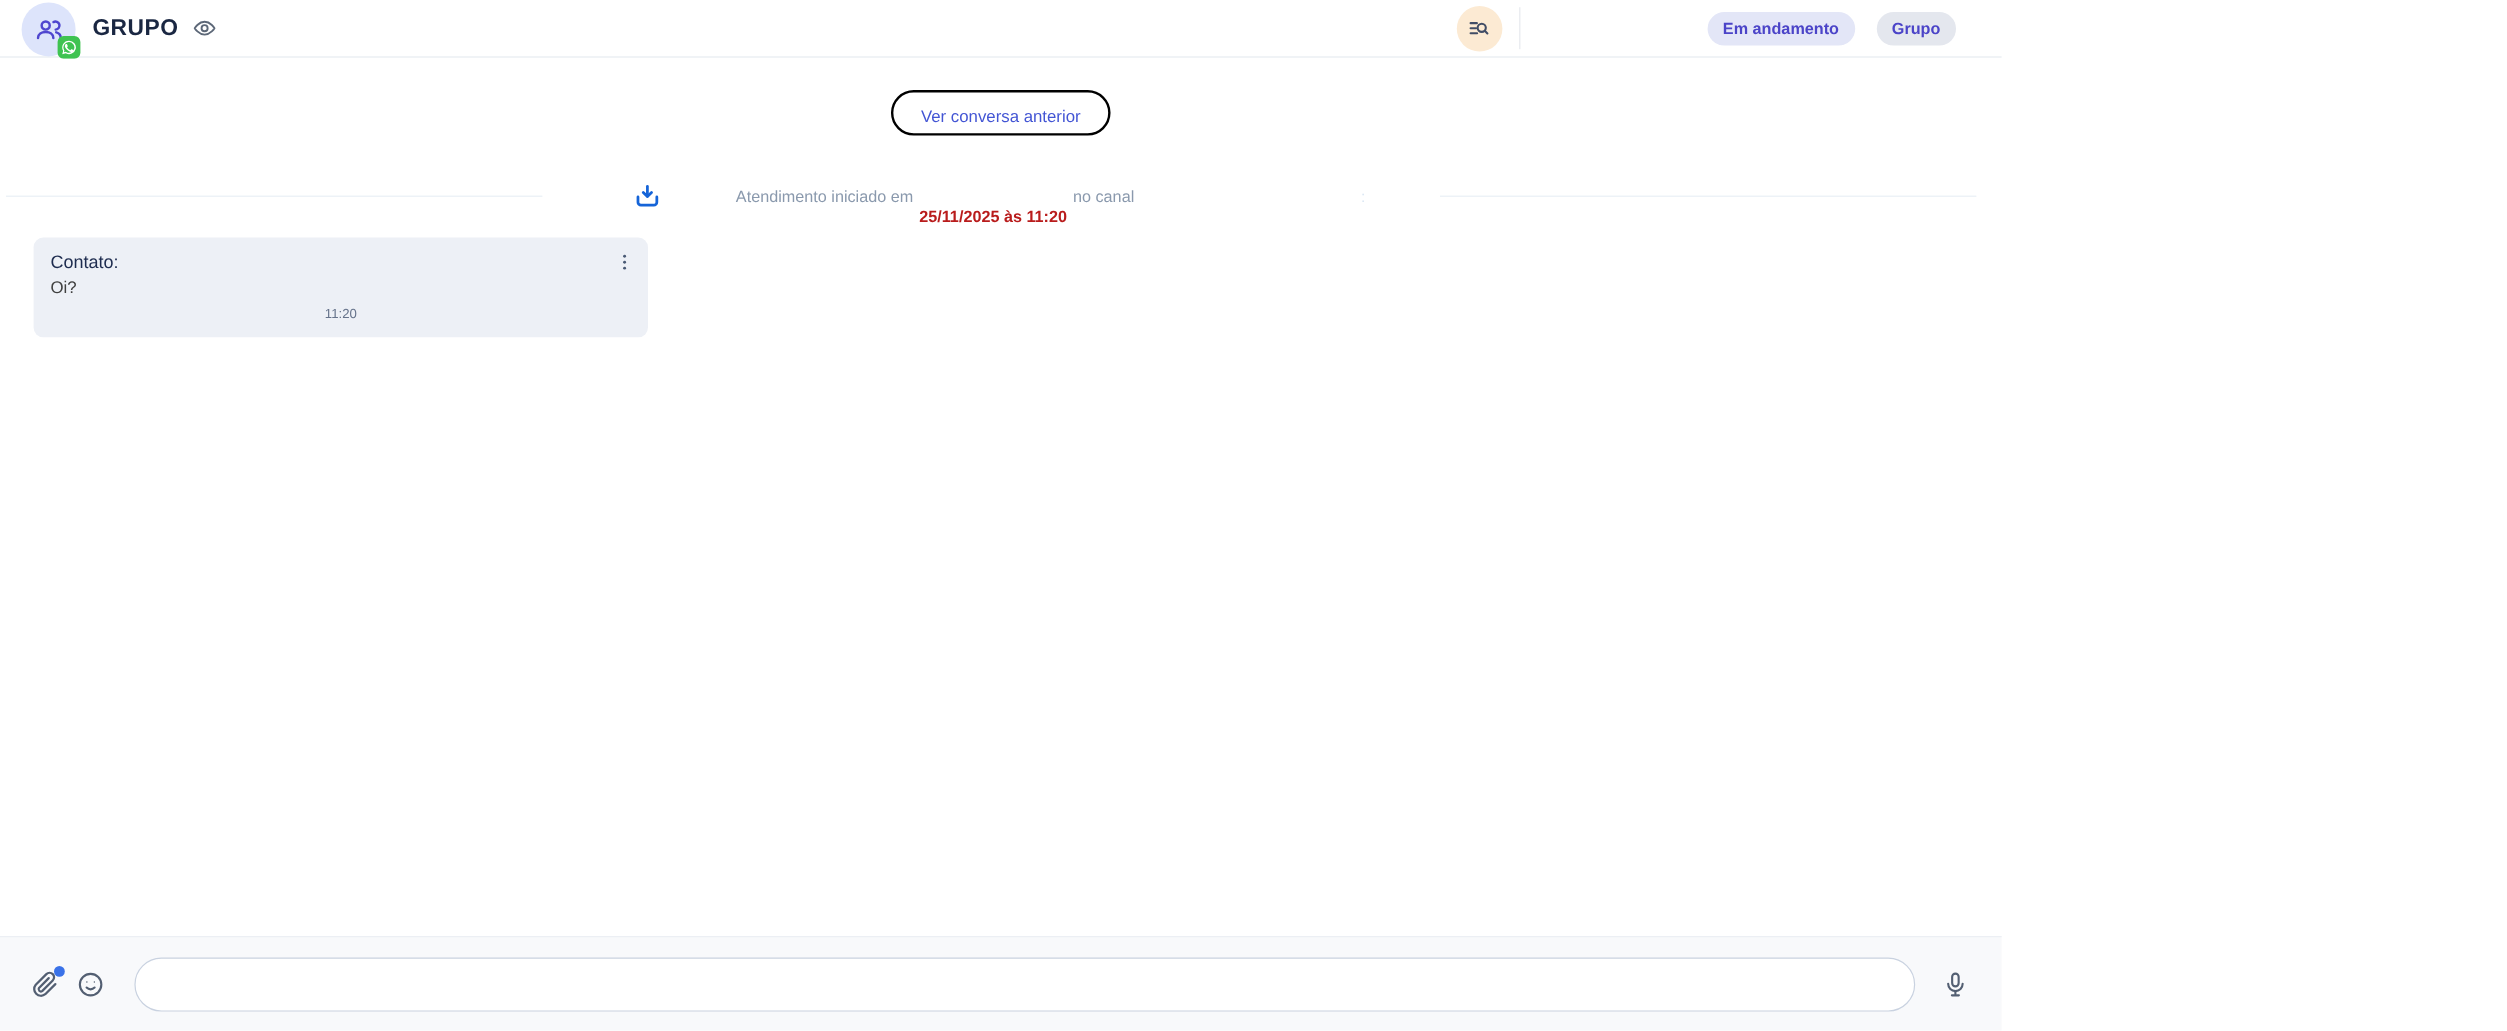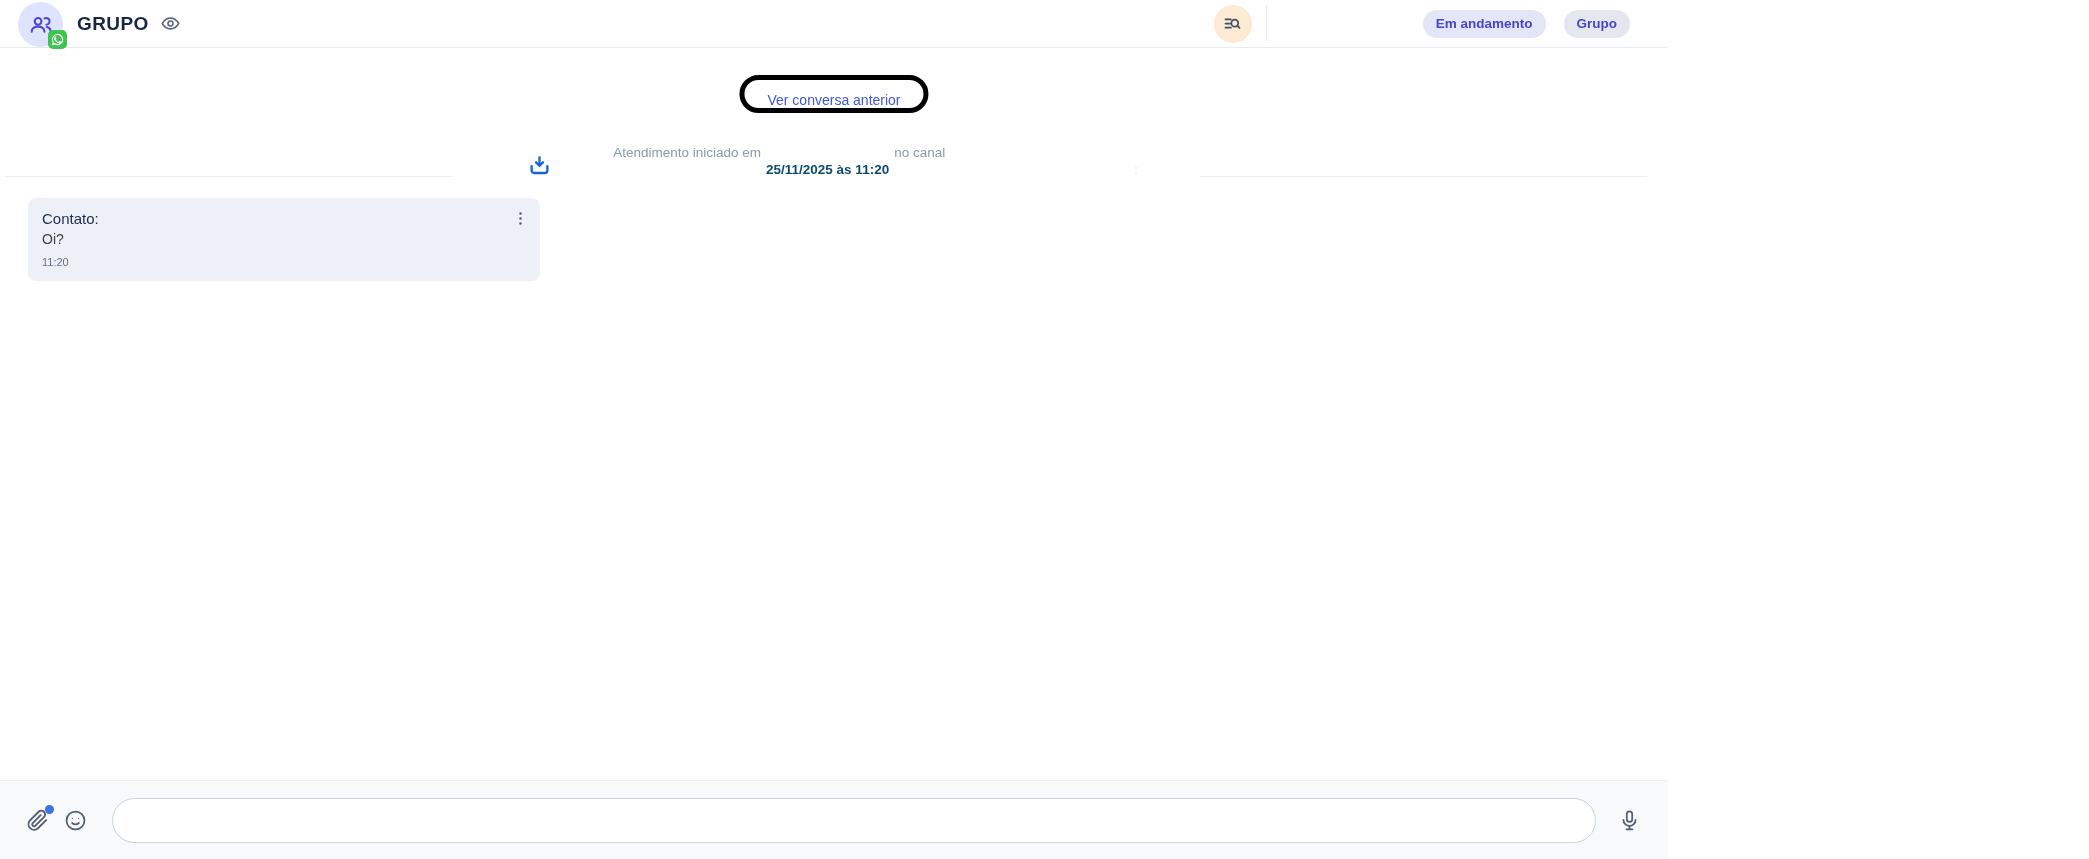--- a/index.html
+++ b/index.html
@@ -41,44 +41,44 @@
     border-radius:15px; font-size:13.5px; font-weight:700; color:#4b44c8; white-space:nowrap;
   }
   .pill-status { background:#e3e6f7; }
   .pill-group  { background:#e4e7ee; margin-left:18px; }
 
   
   .chat-area { position:absolute; top:49px; left:0; right:0; bottom:79px; background:#ffffff; }
   .prev-btn {
     position:absolute; top:26px; left:50%; transform:translateX(-50%);
     height:38px; padding:12px 23px; background:#ffffff;
-    border:5px solid #000000; border-radius:19px;
+    border:2px solid #000000; border-radius:19px;
     font-size:14px; font-weight:500; color:#4355d4; cursor:pointer;
     font-family:"Liberation Sans", sans-serif;
   }
 
   .event-row {
     position:absolute; top:100px; left:5px; right:21px; height:28px;
-    display:flex; align-items:flex-end;gap:48px;
+    display:flex; align-items:center;gap:48px;
   }
   .event-line { flex:1; height:1px; background:#e9eff5; }
   .event-icon { margin:0 14px 0 28px; display:flex; align-items:center; }
   .event-icon svg { width:23px; height:23px; }
   .event-text { display:flex; align-items:center; gap:5px; font-size:13.5px; color:#8a99ad; white-space:nowrap; }
-  .event-text b { color:#0c4a6e; font-weight:700;margin-top:34px; }
+  .event-text b { color:#b91c1c; font-weight:700;margin-top:34px; }
   .redacted-space { width:93px; }
   .faint-mark { color:#d9e6f3; font-size:13px; margin-right:14px; }
 
   .bubble {
     position:absolute; top:149px; left:28px; width:512px; min-height:83px;
     background:#edf0f6; border-radius:8px; padding:11px 14px 9px 14px;
   }
   .bubble-sender { font-size:15px; font-weight:400; color:#1e2c4f; line-height:20px; }
   .bubble-text   { font-size:14px; color:#404040; line-height:20px; }
-  .bubble-time   { font-size:11px; color:#66738b; text-align:left; margin-top:7px; }
+  .bubble-time   { font-size:11px; color:#66738b; text-align:center; margin-top:7px; }
   .kebab-btn {
     position:absolute; top:8px; right:10px; background:none; border:none; cursor:pointer;
     width:20px; height:24px; display:flex; align-items:center; justify-content:center;
   }
   .kebab-btn svg { width:17px; height:17px; }
 
   
   .composer {
     position:absolute; left:0; right:0; bottom:0; height:79px;
     background:#f8f9fb; border-top:1px solid #eceff4;

